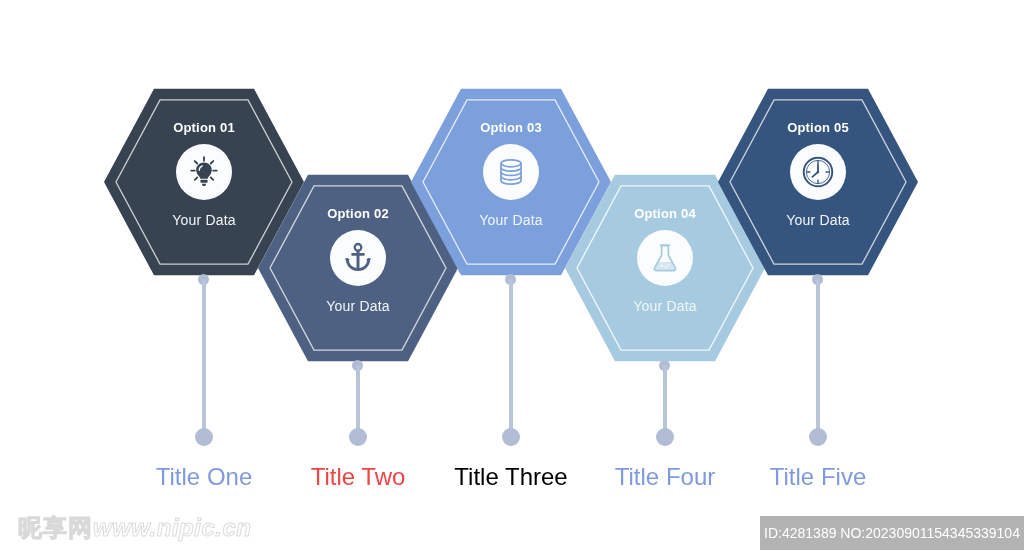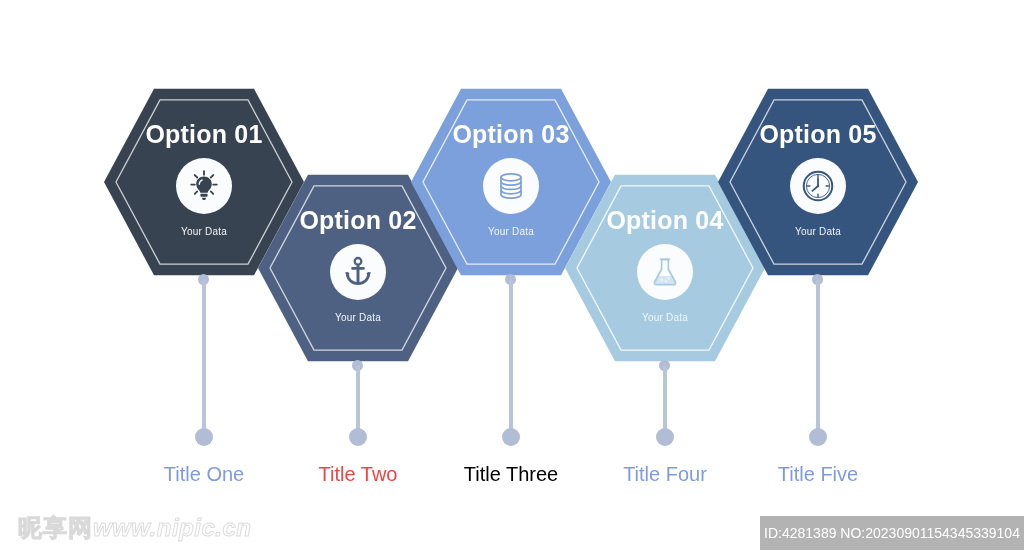--- a/index.html
+++ b/index.html
@@ -44,40 +44,40 @@
     height: 200px;
     display: flex;
     flex-direction: column;
     align-items: center;
     justify-content: flex-start;
     pointer-events: none;
   }
   .hex .opt-title {
     margin-top: 38px;
     color: #ffffff;
-    font-size: 25px;
+    font-size: 13px;
     font-weight: bold;
     letter-spacing: 0.2px;
     white-space: nowrap;
   }
   .hex .icon-circle {
     margin-top: 9px;
     width: 56px;
     height: 56px;
     border-radius: 50%;
     background: #fbfcfd;
     display: flex;
     align-items: center;
     justify-content: center;
   }
   .hex .icon-circle svg { display: block; }
   .hex .opt-sub {
     margin-top: 12px;
     color: #f2f5f8;
-    font-size: 10px;
+    font-size: 14px;
     letter-spacing: 0.2px;
     white-space: nowrap;
   }
 
   
   .connector {
     position: absolute;
     width: 18px;
   }
   .connector .stem {
@@ -103,21 +103,21 @@
     width: 18px;
     height: 18px;
     border-radius: 50%;
     background: #b0bdd4;
   }
 
   
   .title-label {
     position: absolute;
     color: #7f9add;
-    font-size: 20px;
+    font-size: 24px;
     text-align: center;
     white-space: nowrap;
     transform: translateX(-50%);
   }
 
   
   .watermark {
     position: absolute;
     left: 18px;
     top: 516px;

